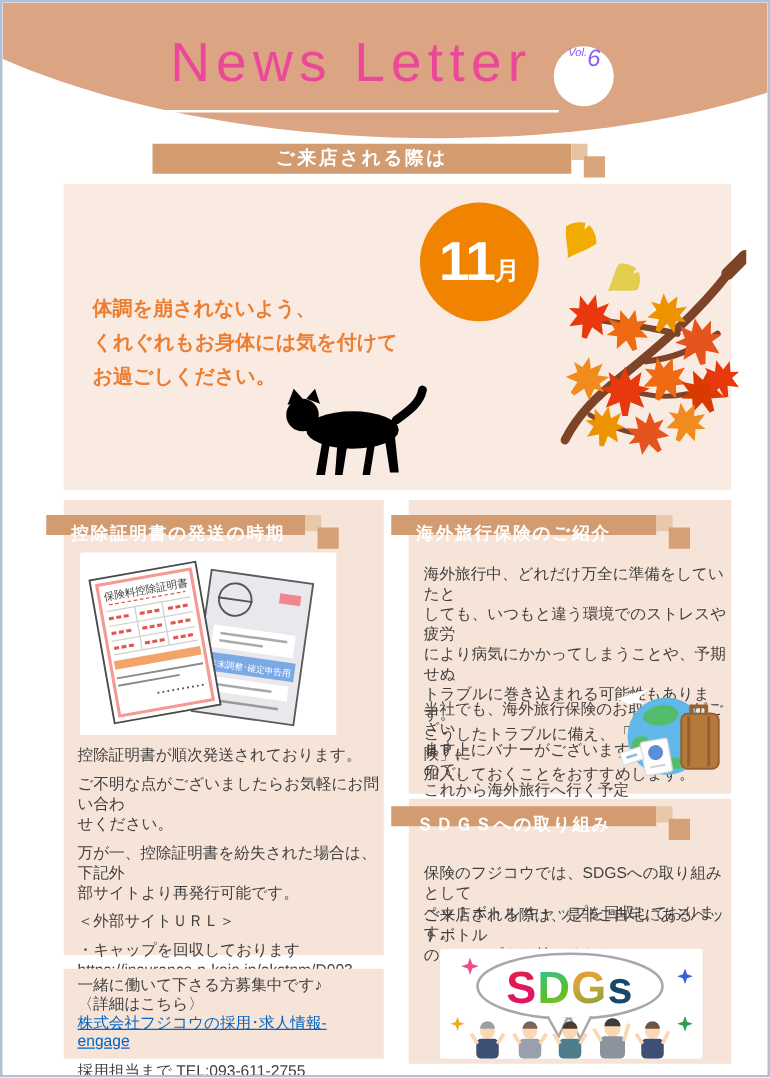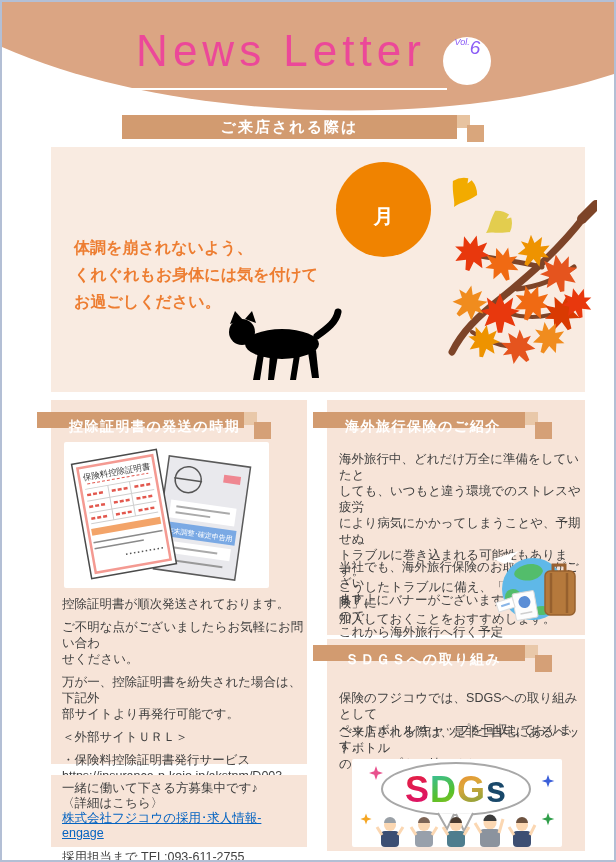--- a/index.html
+++ b/index.html
@@ -13,21 +13,21 @@
   .nl-underline{position:absolute;left:113px;top:86px;width:332px;height:0;
                 border-top:2px solid #fff;}
   .vol-badge{position:absolute;left:441px;top:35px;width:48px;height:48px;border-radius:50%;
              background:#fff;display:flex;align-items:flex-start;justify-content:center;color:#8b5cf6;font-style:italic;}
   .vol-prefix{font-size:9px;}
   .vol-num{font-size:19px;letter-spacing:-1px;}
   
   .bar{position:absolute;background:#d29b70;color:#fff;font-weight:bold;}
   .banner-bar{left:120px;top:113px;width:335px;height:24px;line-height:24px;
               text-align:center;font-size:15px;letter-spacing:2px;}
-  .sec-bar{height:16px;line-height:28px;font-size:14px;letter-spacing:1.5px;padding-left:32px;
+  .sec-bar{height:16px;line-height:28px;font-size:14px;letter-spacing:1.5px;padding-left:20px;
            box-sizing:border-box;width:207px;}
   .sq{position:absolute;}
   
   .box{position:absolute;background:#f7e4d8;}
   .hero{left:49px;top:145px;width:534px;height:245px;background:#f9ebe1;}
   .hero-text{position:absolute;color:#ed7d31;font-weight:bold;font-size:16px;line-height:27px;}
   .month-badge{position:absolute;left:334px;top:160px;width:95px;height:95px;border-radius:50%;
                background:#f08300;color:#fff;display:flex;align-items:center;justify-content:center;}
   .month-num{font-size:44px;font-weight:bold;letter-spacing:-1px;}
   .month-kanji{font-size:20px;font-weight:bold;margin-top:14px;}
@@ -58,20 +58,21 @@
   </div>
   <div class="sq" style="left:455px;top:113px;width:13px;height:13px;background:#e7c3a0"></div>
   <div class="sq" style="left:465px;top:123px;width:17px;height:17px;background:#d9a67c"></div>
 
   <div class="box hero"></div>
   <div class="hero-text pre" style="left:72px;top:232px">体調を崩されないよう、
 くれぐれもお身体には気を付けて
 お過ごしください。</div>
 
   <div class="month-badge">
+    <span class="month-num">11</span>
     <span class="month-kanji">月</span>
   </div>
 
   <svg class="abs" style="left:420px;top:165px" width="175" height="200" viewBox="0 0 175 200">
     <defs>
       <path id="maple" d="M0,-18 L4,-8 L12,-14 L10,-4 L18,-2 L10,2 L14,12 L4,8 L2,18 L-2,18 L-4,8 L-14,12 L-10,2 L-18,-2 L-10,-4 L-12,-14 L-4,-8 Z"></path>
       <path id="ginkgo" d="M0,0 C-2,-6 -8,-10 -14,-22 A22,22 0 0 1 -2,-32 L0,-27 L2,-32 A22,22 0 0 1 14,-22 C8,-10 2,-6 0,0 Z"></path>
     </defs>
     <g>
       <use href="#ginkgo" transform="translate(32,40) rotate(30)" fill="#f2ab00"></use>
@@ -172,21 +173,21 @@
     </svg>
   </div>
 
   <div class="abs jp" style="left:60px;top:594px;width:246px">
     <p class="pre">控除証明書が順次発送されております。</p>
     <p class="pre">ご不明な点がございましたらお気軽にお問い合わ
 せください。</p>
     <p class="pre">万が一、控除証明書を紛失された場合は、下記外
 部サイトより再発行可能です。</p>
     <p>＜外部サイトＵＲＬ＞</p>
-    <p style="margin-bottom:0">・保険料控除証明書発行サービス</p>
+    <p style="margin-bottom:0">・キャップを回収しております</p>
     <p class="pre" style="margin-bottom:0">https://insurance-p-kojo.jp/akstnm/D003-
 1.aspx</p>
   </div>
 
   <div class="box" style="left:49px;top:773px;width:256px;height:72px"></div>
   <div class="abs jp" style="left:60px;top:779px;width:240px;line-height:15px">
     <div>一緒に働いて下さる方募集中です♪</div>
     <div>〈詳細はこちら〉</div>
     <a href="#" class="recruit-link">株式会社フジコウの採用･求人情報-engage</a>
     <div class="tel">採用担当まで TEL:093-611-2755</div>

